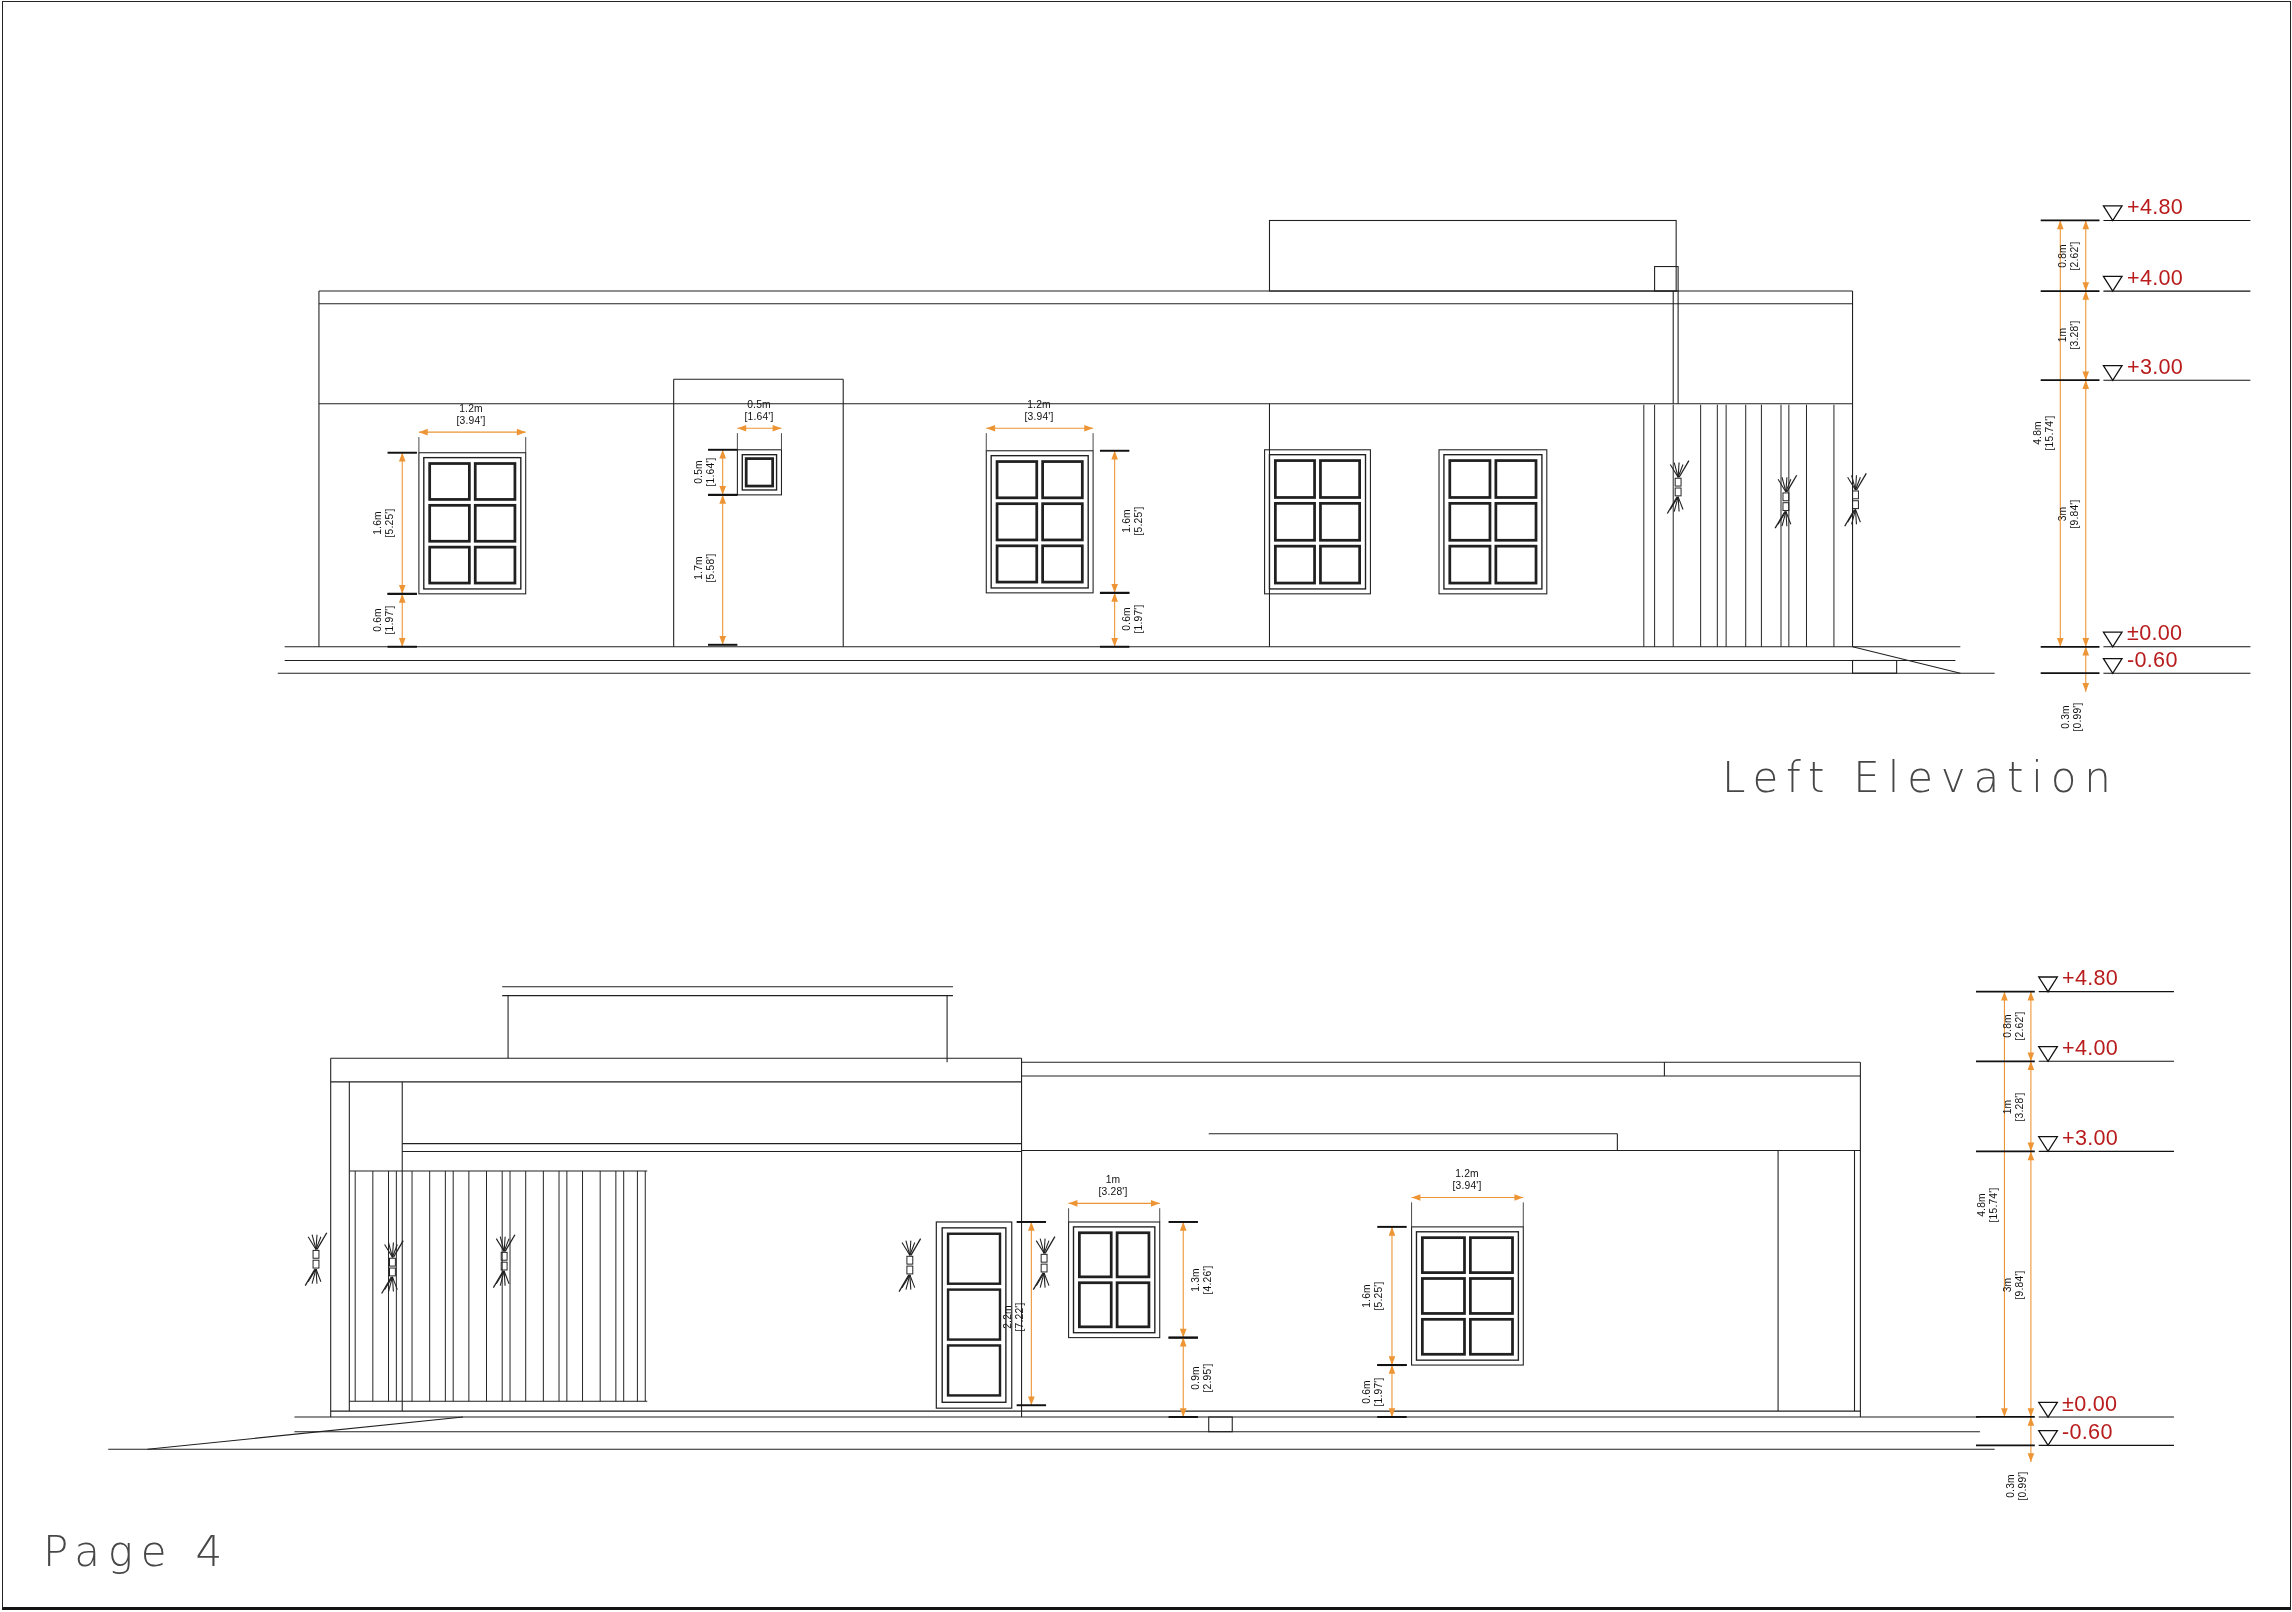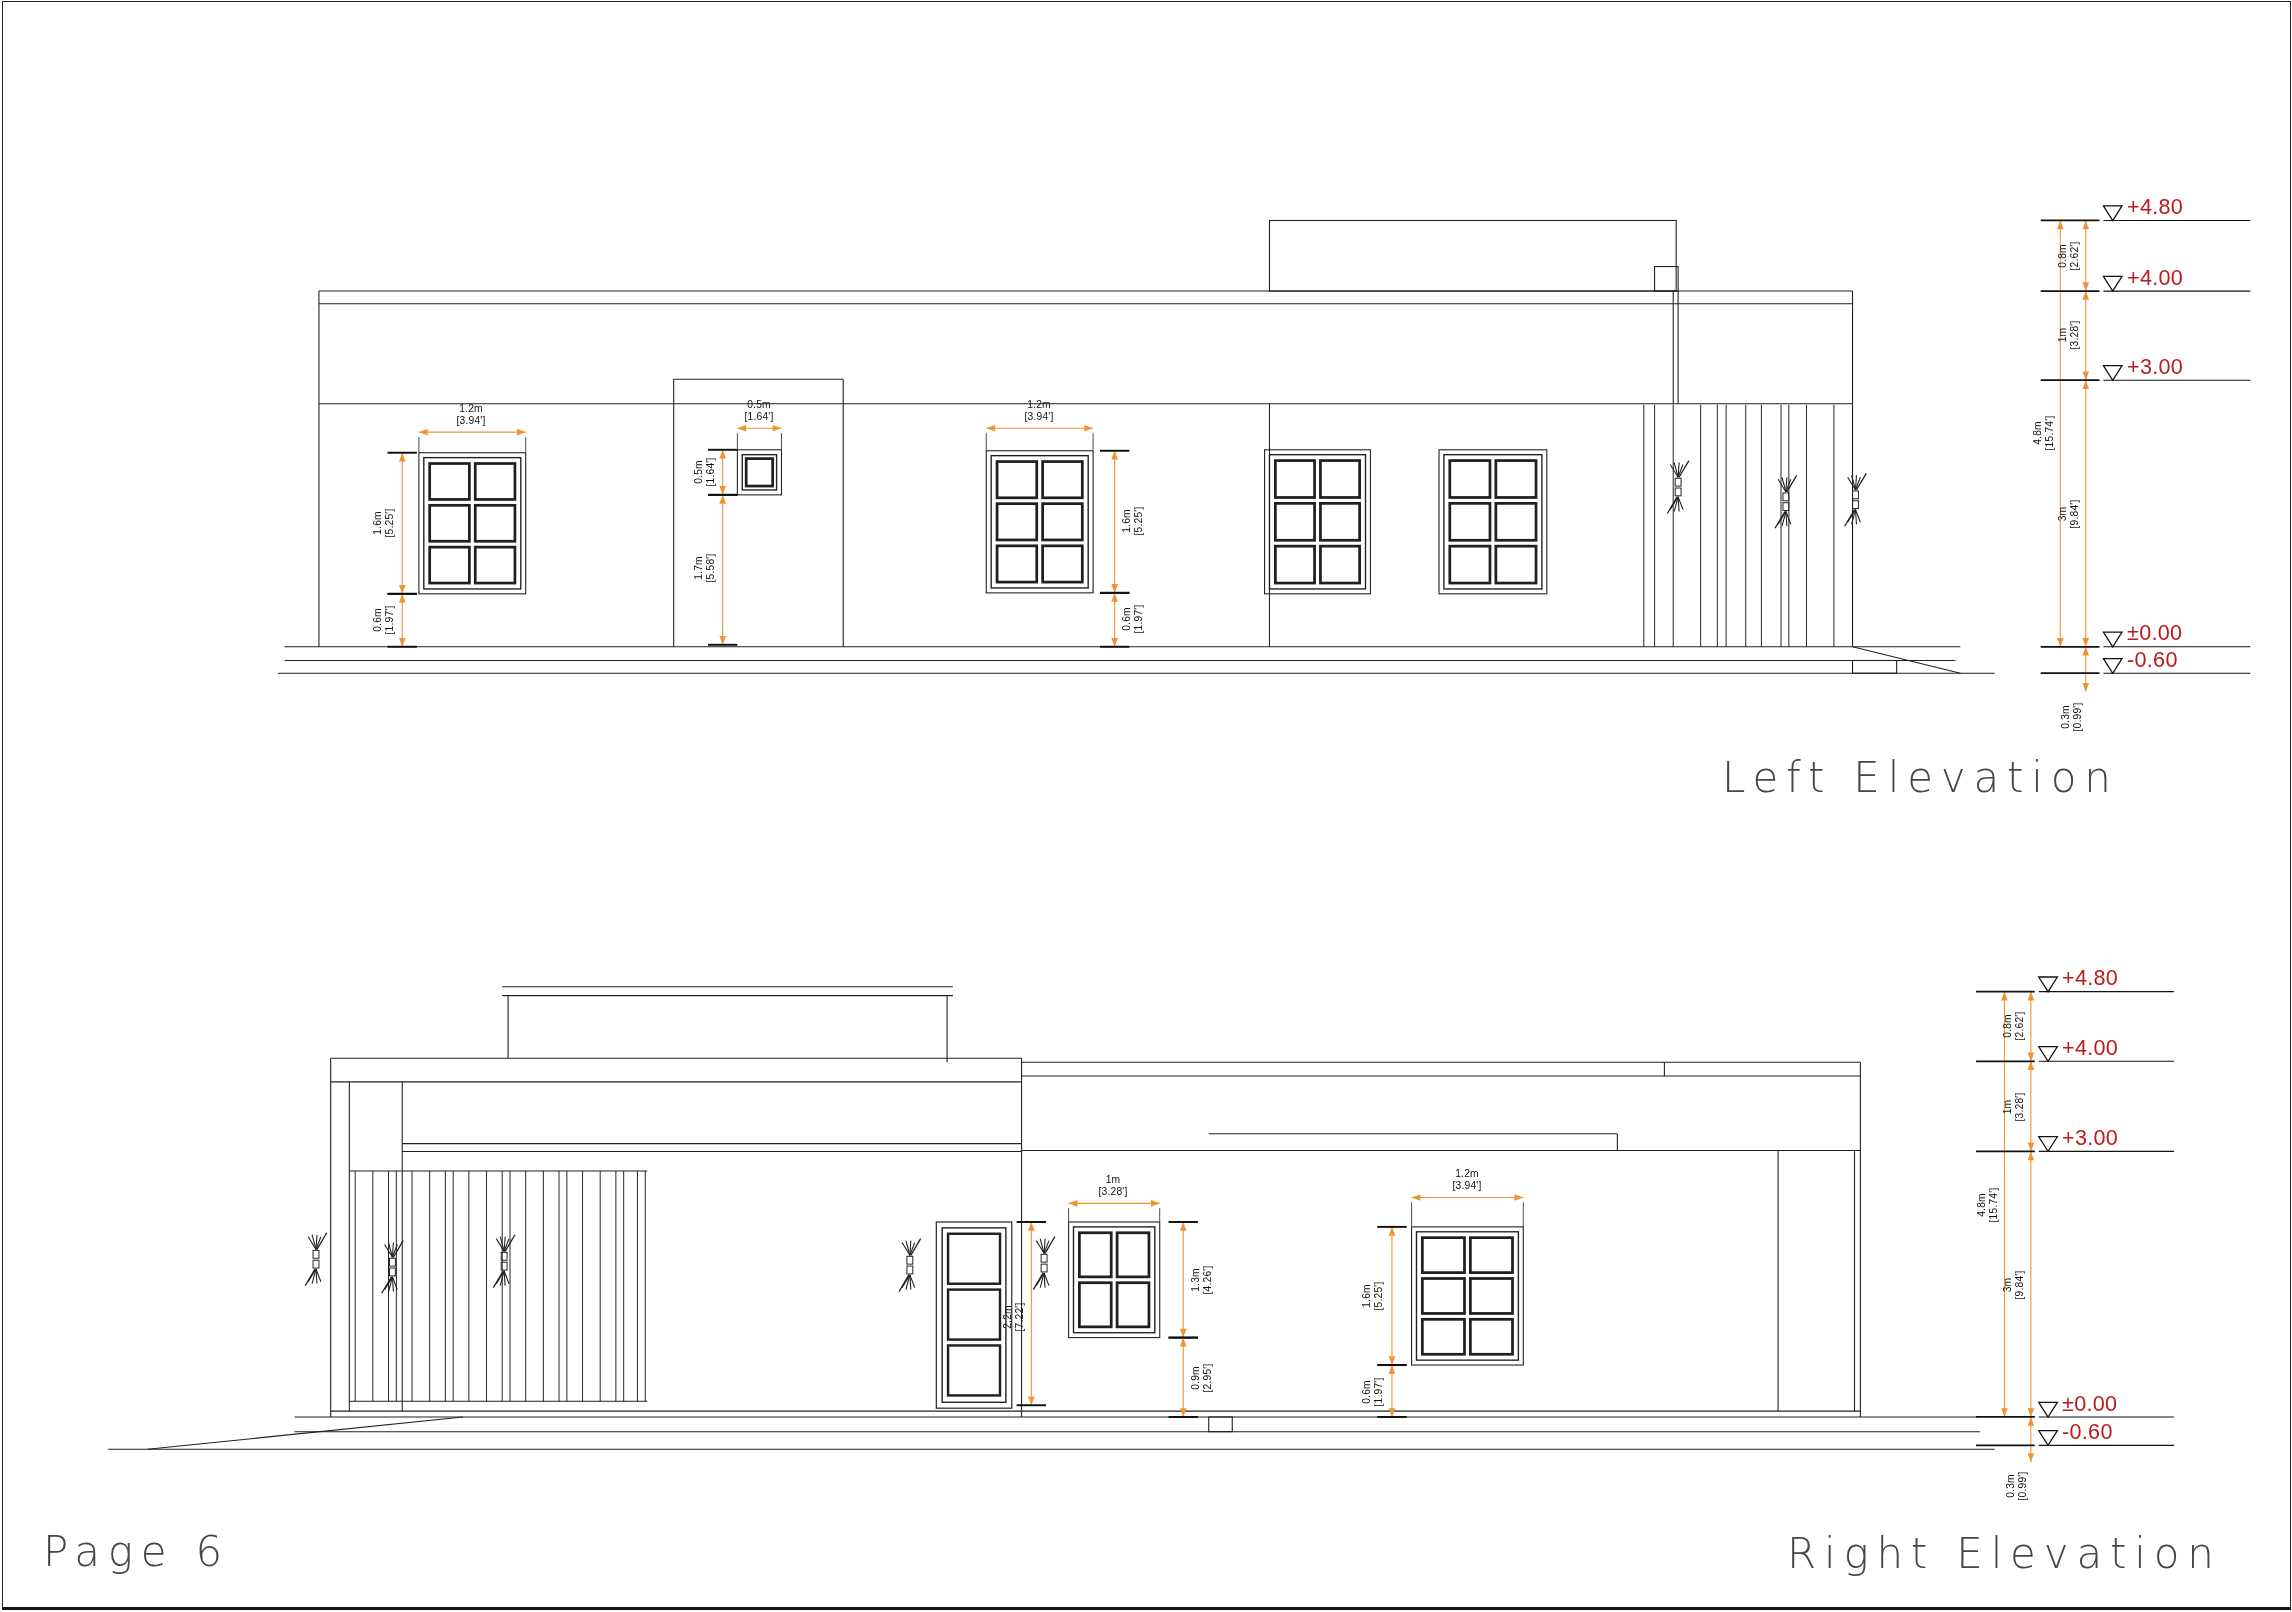--- a/index.html
+++ b/index.html
@@ -505,16 +505,15 @@
       <div class="lvl" style="left: 2127px; top: 354px;">+3.00</div>
       <div class="lvl" style="left: 2127px; top: 620px;">±0.00</div>
       <div class="lvl" style="left: 2127px; top: 647px;">-0.60</div>
       <div class="lvl" style="left: 2062px; top: 965px;">+4.80</div>
       <div class="lvl" style="left: 2062px; top: 1035px;">+4.00</div>
       <div class="lvl" style="left: 2062px; top: 1125px;">+3.00</div>
       <div class="lvl" style="left: 2062px; top: 1391px;">±0.00</div>
       <div class="lvl" style="left: 2062px; top: 1419px;">-0.60</div>
     </div>
   <div class="title" style="left:1722px;top:753px">Left Elevation</div>
-  <div class="title" style="left:1787px;top:1529px">Right Elevation</div>
-  <div class="title" style="left:43px;top:1527px">Page 6</div>
+  <div class="title" style="left:43px;top:1527px">Page 4</div>
 </div>
 
 
 </body></html>

